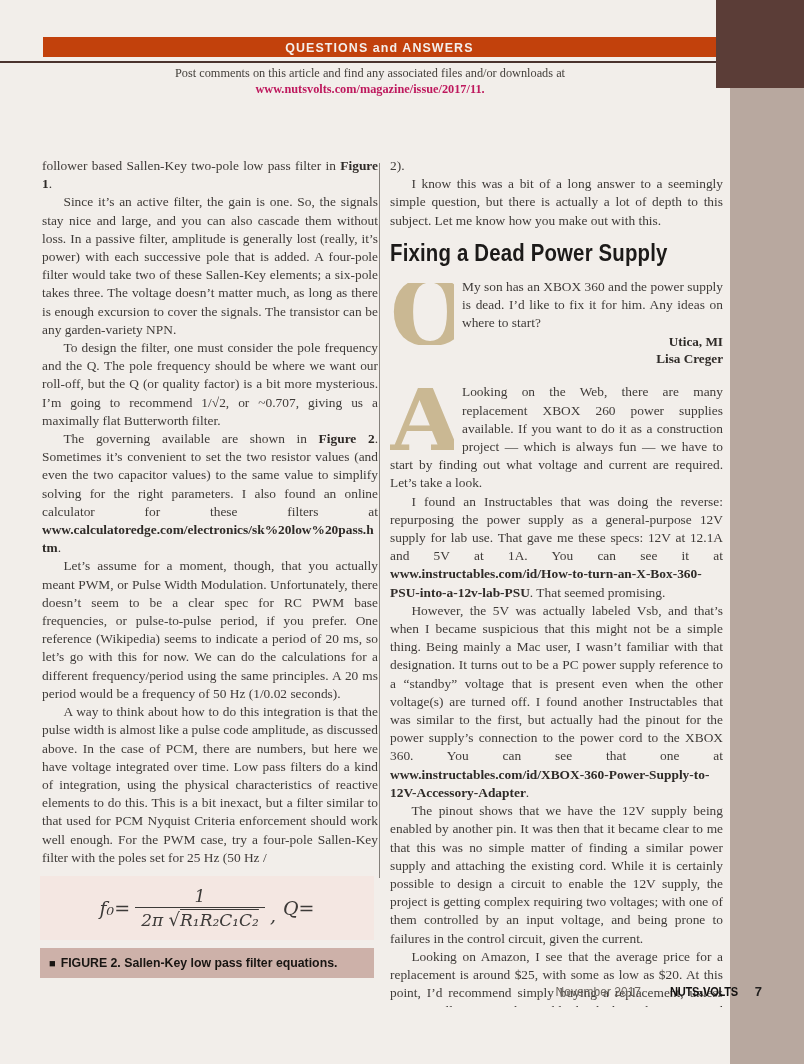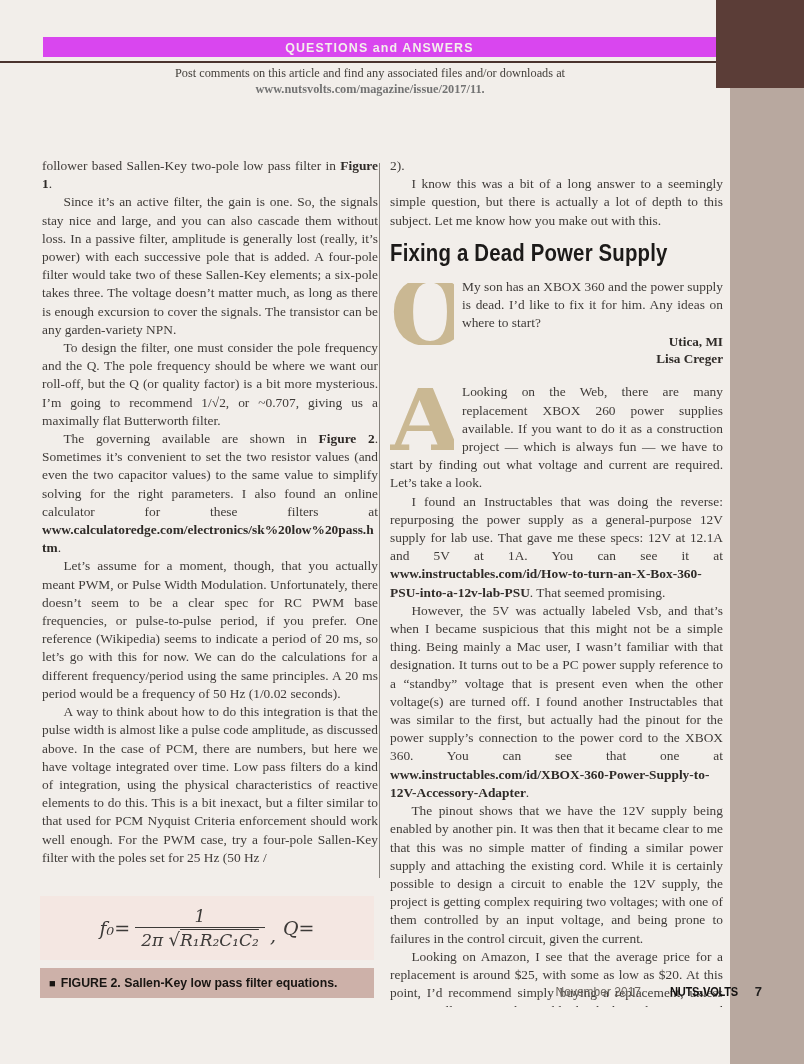--- a/index.html
+++ b/index.html
@@ -4,28 +4,28 @@
 <style>
   html,body{margin:0;padding:0;background:#888;}
   .page{position:relative;width:804px;height:1064px;background:#f2eeea;overflow:hidden;
         font-family:"Liberation Serif",serif;color:#3f3b38;}
 
   
   .top-right-block{position:absolute;left:716px;top:0;width:88px;height:88px;background:#5b3d37;}
   .side-strip{position:absolute;left:730px;top:88px;width:74px;height:976px;background:#b8a89f;}
 
   
-  .title-bar{position:absolute;left:43px;top:37px;width:673px;height:20px;background:#d946ef;
+  .title-bar{position:absolute;left:43px;top:37px;width:673px;height:20px;background:#c2410c;
              display:flex;align-items:center;justify-content:center;}
   .title-bar .condensed{display:inline-block;transform:scaleX(.92);color:#f4efec;
              font-family:"Liberation Sans",sans-serif;font-size:13.5px;font-weight:bold;letter-spacing:1.2px;}
   .header-rule{position:absolute;left:0;top:61px;width:716px;height:2px;background:#4a332e;}
   .subtitle{position:absolute;left:0;top:66px;width:740px;text-align:center;
             font-family:Liberation Serif, serif;font-size:12.3px;line-height:15.5px;color:#45413c;}
-  .subtitle b{color:#737373;}
+  .subtitle b{color:#be185d;}
 
   
   .col{position:absolute;top:157px;font-size:13.4px;line-height:18.2px;text-align:justify;}
   .col-left{left:42px;width:336px;height:724px;overflow:hidden;}
   .col-right{left:390px;width:333px;height:850px;overflow:hidden;}
   .col-rule{position:absolute;left:379px;top:163px;width:1px;height:715px;background:#84807b;}
   .para{margin:0;}
   .para.ind{text-indent:1.6em;}
   .para b{overflow-wrap:anywhere;color:#2f2b28;}
 
@@ -35,21 +35,21 @@
 
   
   .qa{margin:0;}
   .qa .dropcap{float:left;width:64px;height:62px;margin:5px 8px 2px 0;
        font-family:"DejaVu Serif",serif;font-weight:bold;font-size:92px;line-height:60px;
        color:#cab893;overflow:hidden;}
   .attrib{text-align:right;font-weight:bold;font-size:13.2px;line-height:16.5px;color:#2f2b28;margin:2px 0 0 0;}
   #answer-area{margin-top:16px;}
 
   
-  .figure{position:absolute;left:40px;top:896px;width:334px;}
+  .figure{position:absolute;left:40px;top:876px;width:334px;}
   .eq-box{width:334px;height:64px;background:#f4e7e2;display:flex;align-items:center;justify-content:center;}
   .eq-row{display:flex;align-items:center;gap:5px;font-family:"DejaVu Serif",serif;
           font-style:italic;font-size:19px;color:#3c3a38;}
   .frac{display:inline-flex;flex-direction:column;align-items:center;font-size:17px;}
   .frac .num{padding:0 6px 1px;}
   .frac .den{border-top:1.5px solid #3c3a38;padding:1px 6px 0;}
   .rad{font-style:normal;font-size:18px;}
   .radicand{text-decoration:overline;}
   .eq-comma{align-self:flex-end;margin:0 2px 4px 0;}
   .fig-caption{margin-top:8px;width:334px;height:30px;background:#cdb1a9;display:flex;align-items:center;

